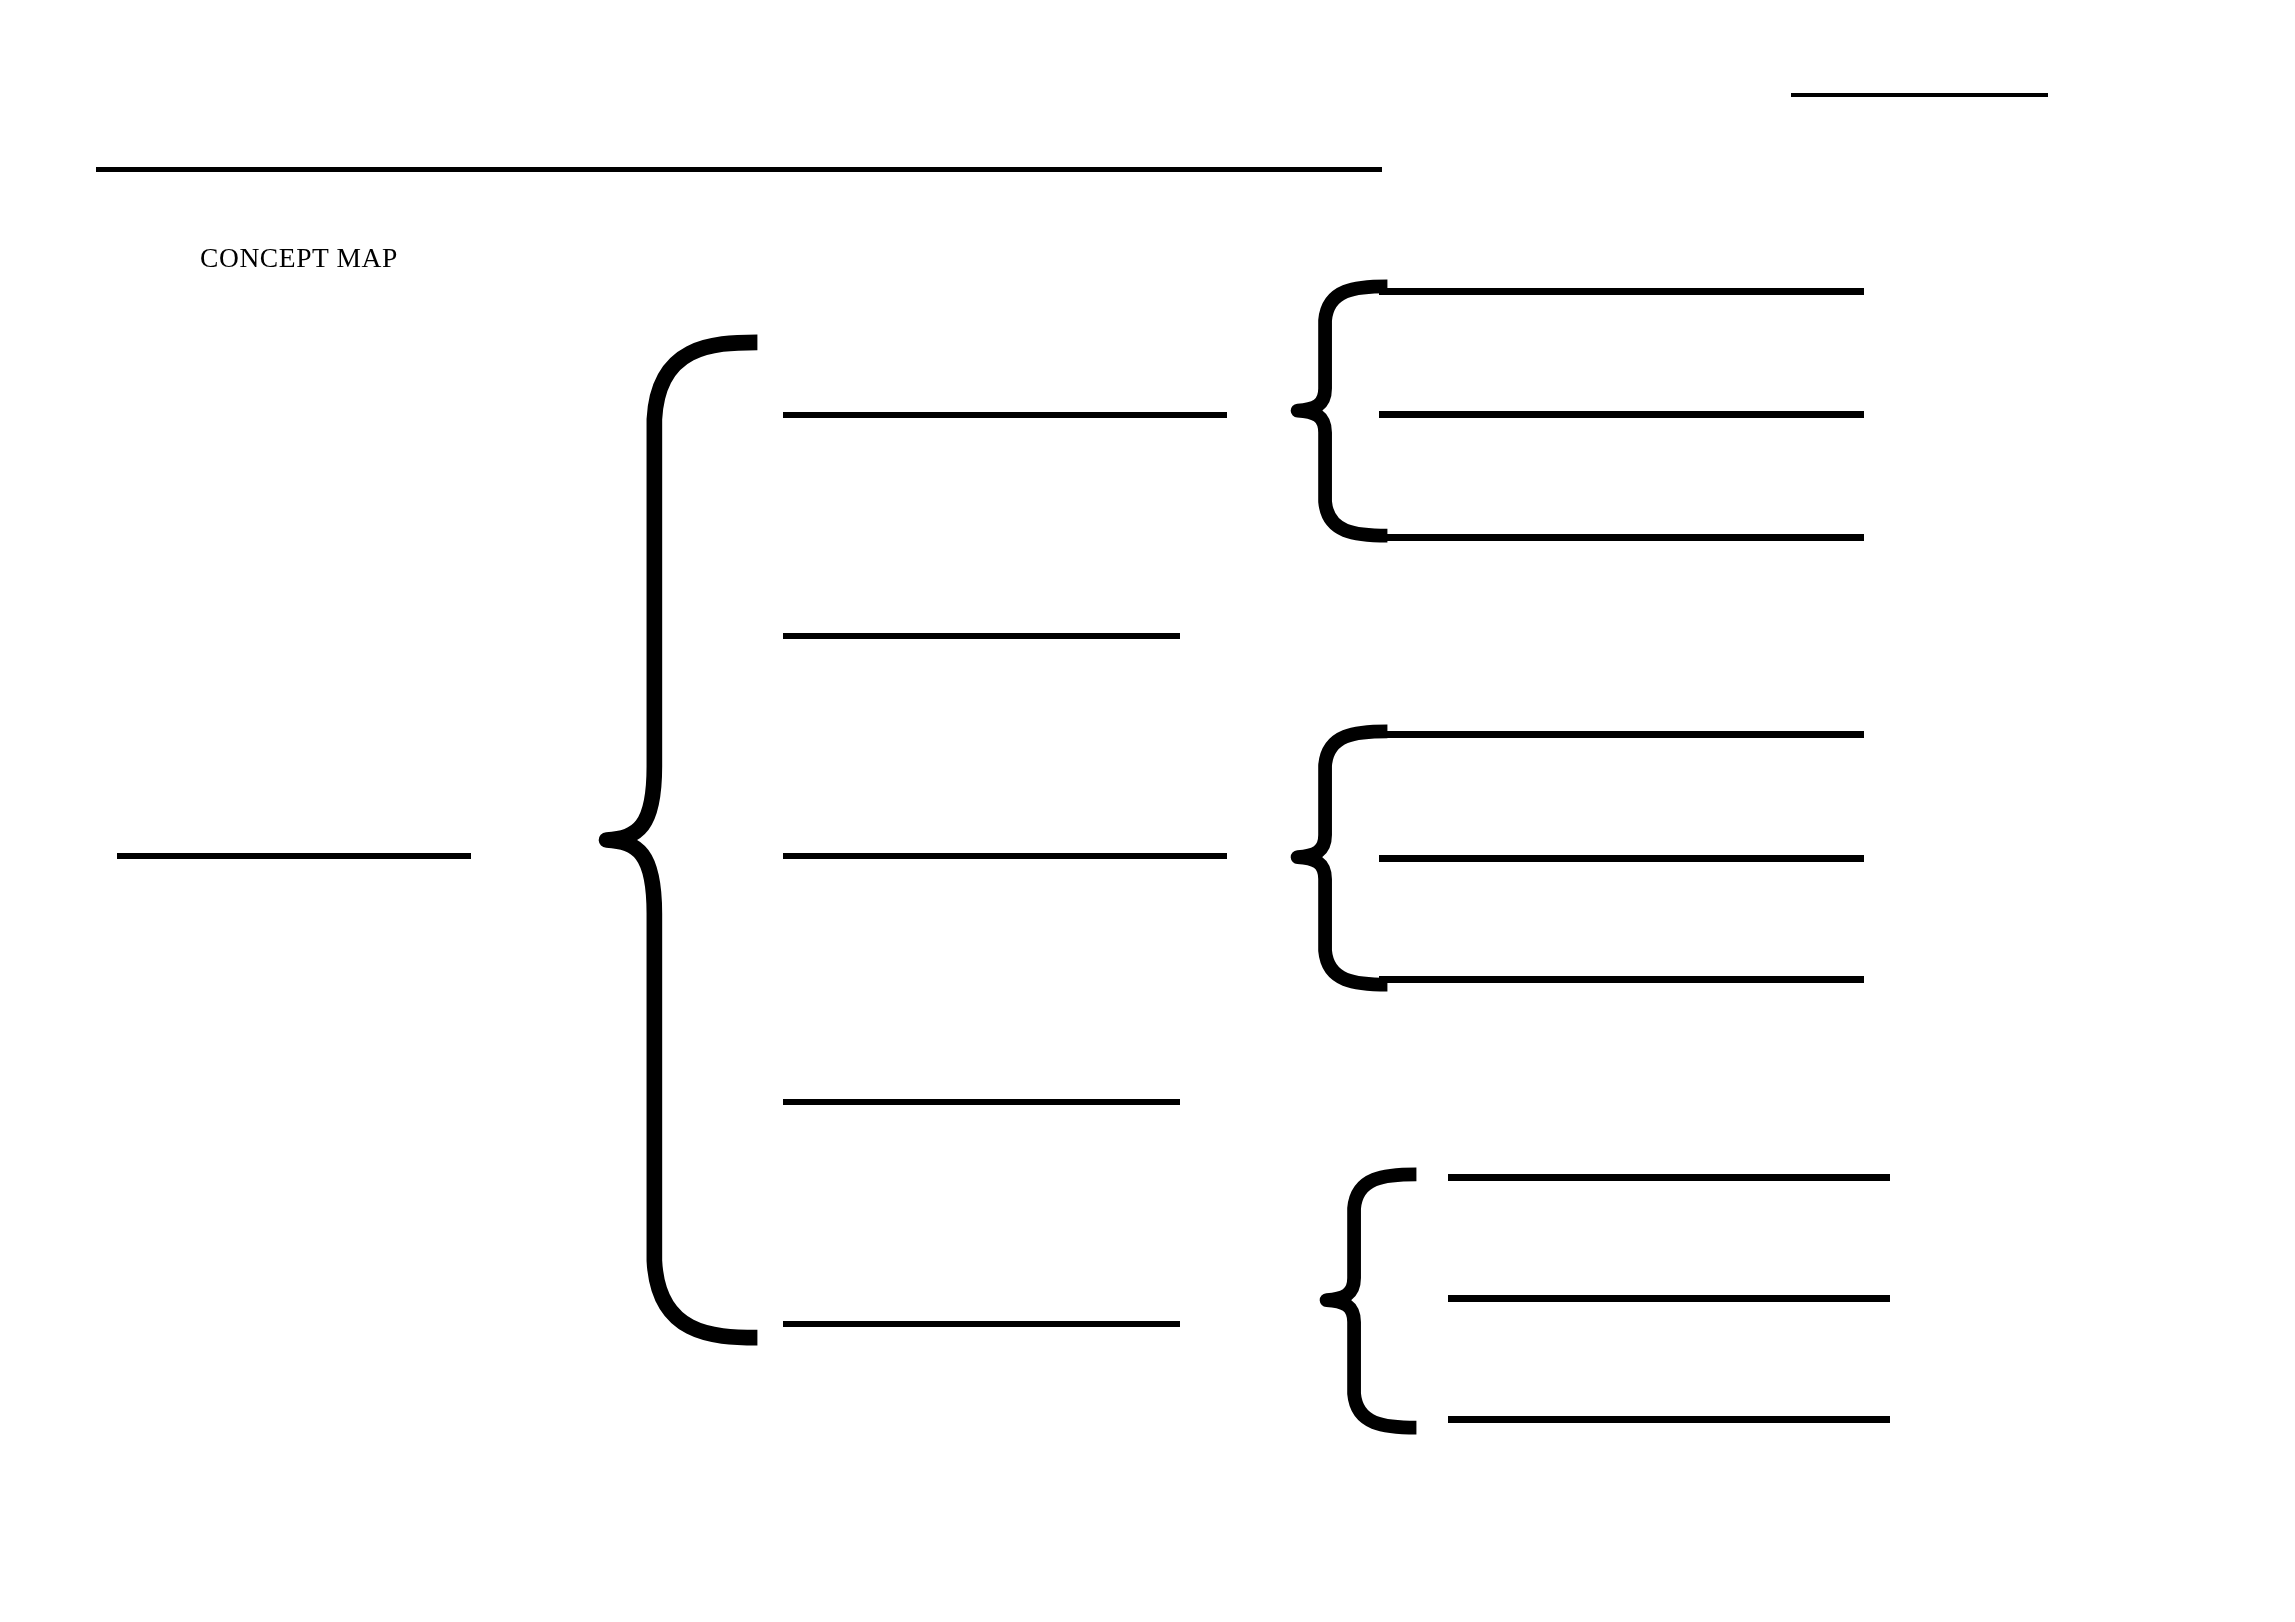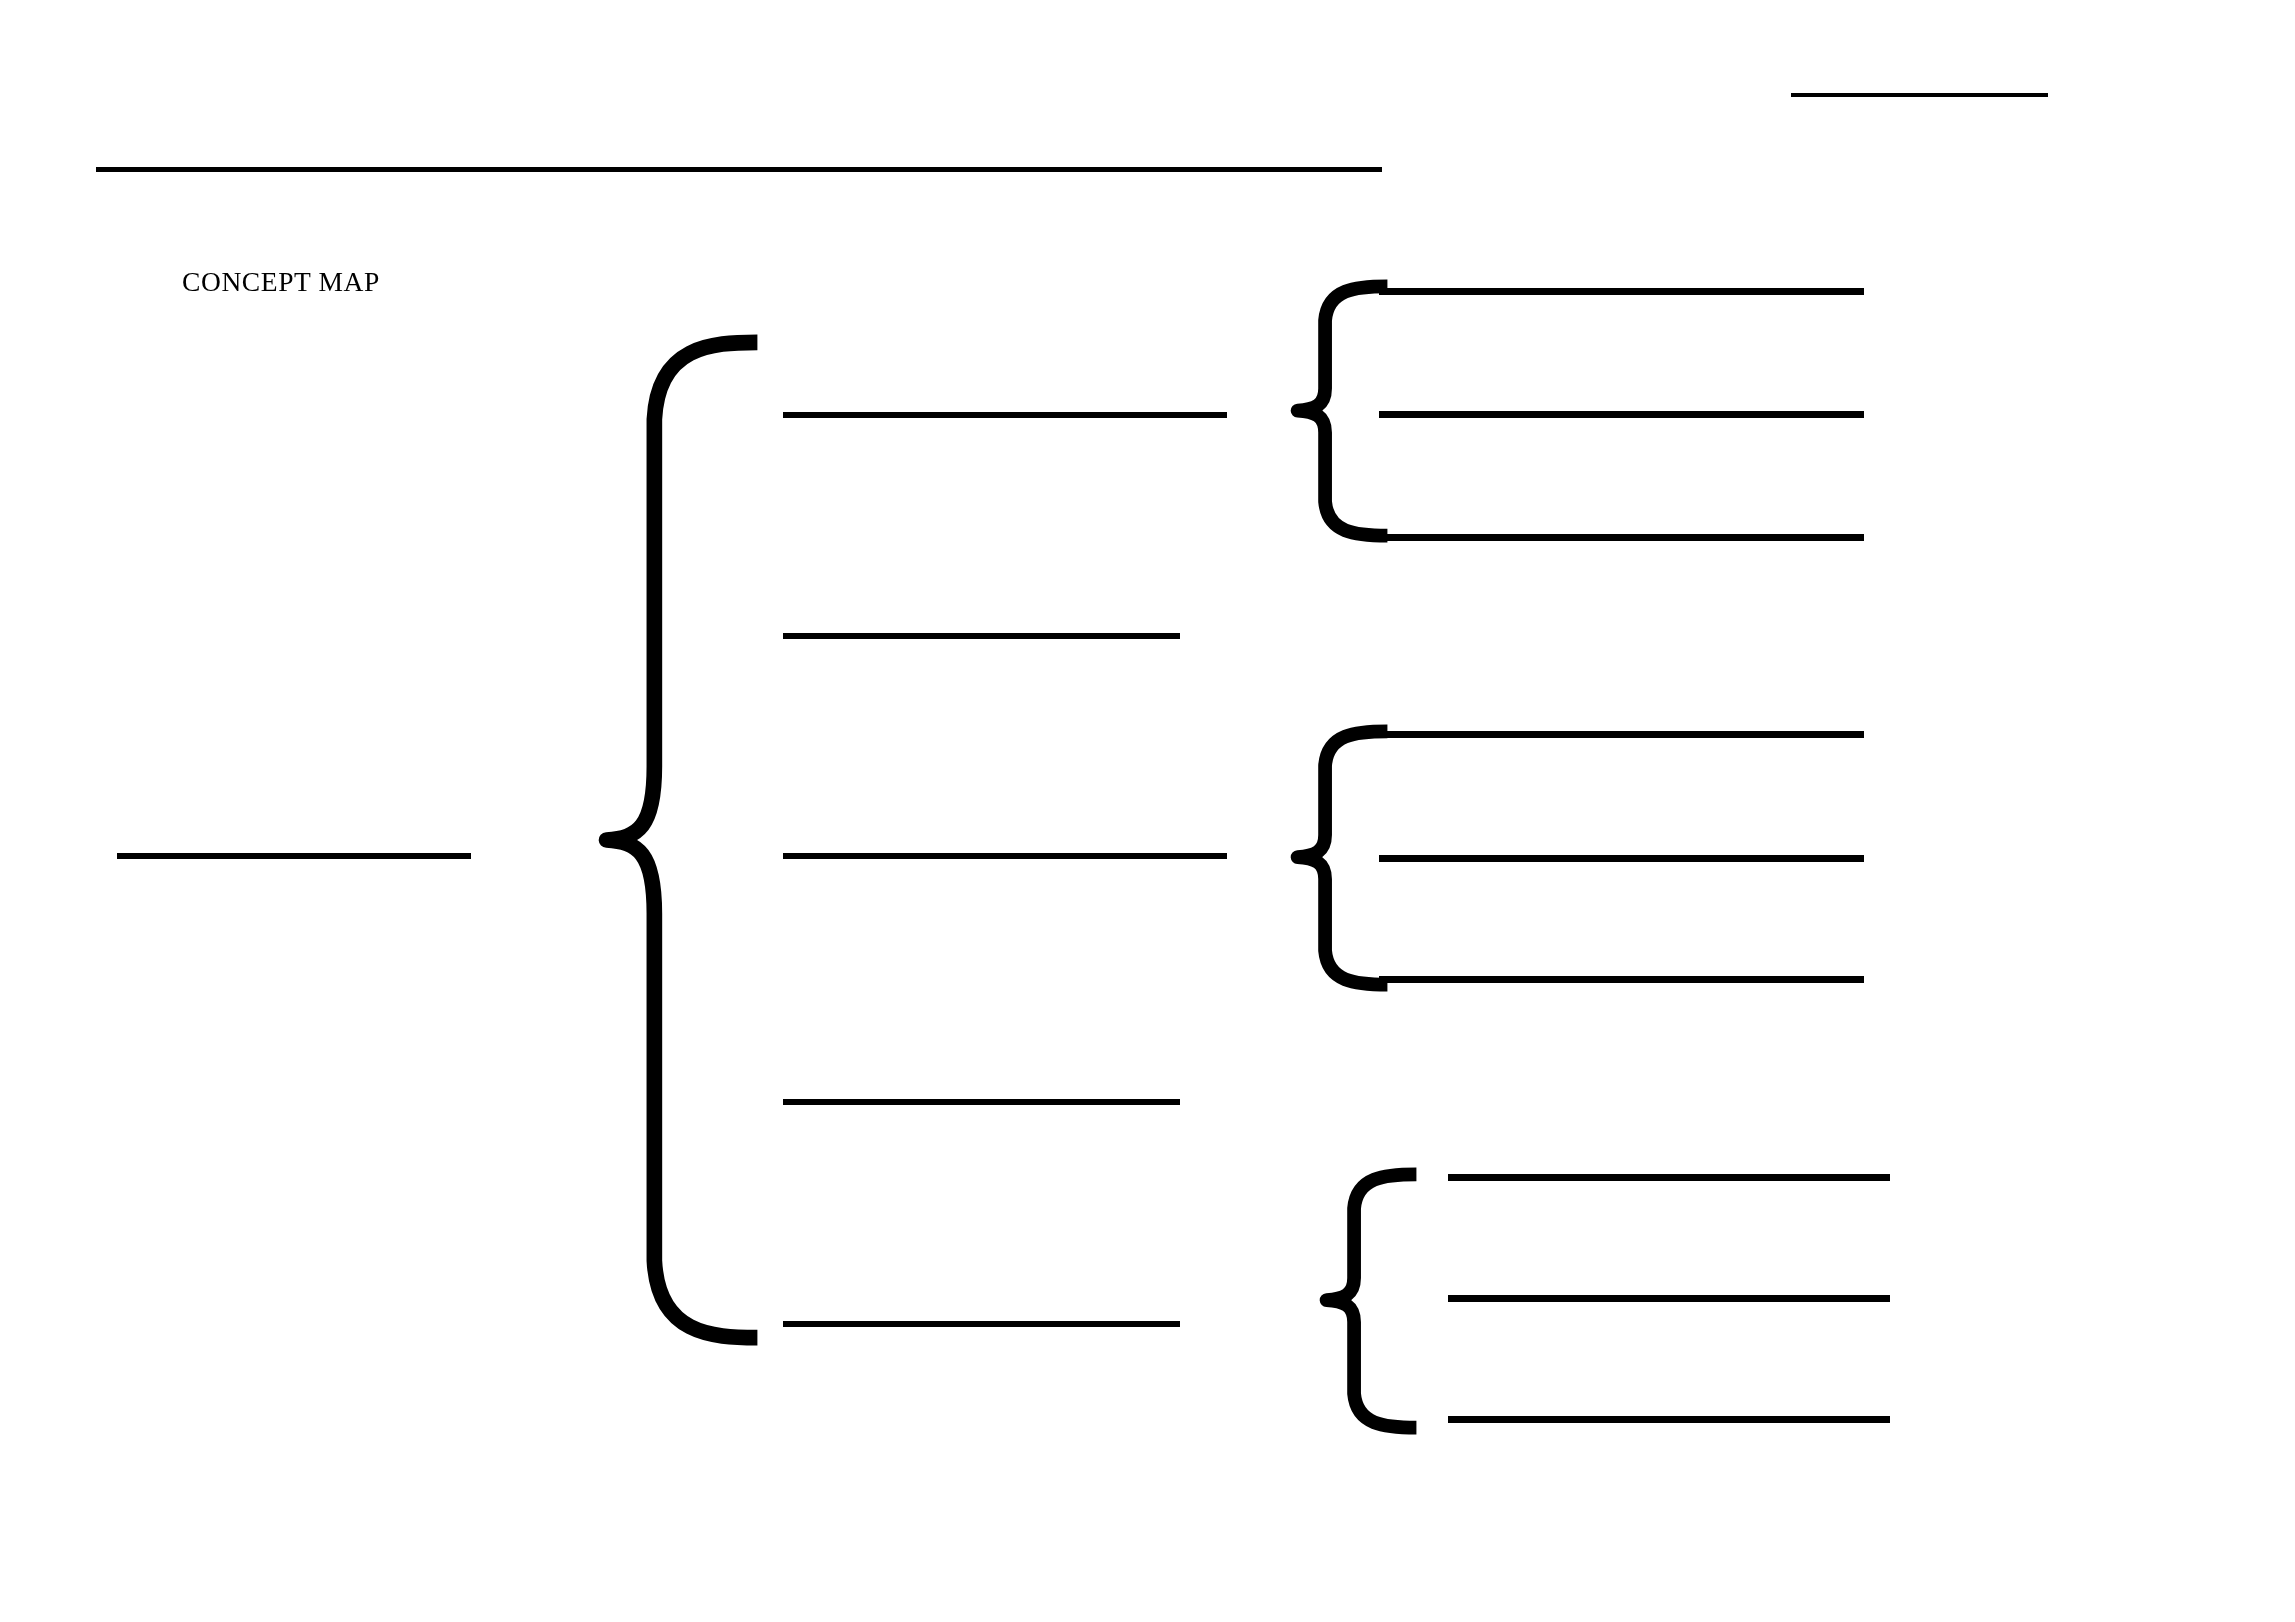--- a/index.html
+++ b/index.html
@@ -28,28 +28,27 @@
     height: 4.6px;
   }
   .corner-rule {
     left: 1791px;
     top: 93px;
     width: 257px;
     height: 3.7px;
   }
   .title {
     position: absolute;
-    left: 182px;
+    left: 200px;
     top: 242px;
     font-family: "Liberation Serif", serif;
     font-size: 27.5px;
     letter-spacing: 0.6px;
     color: #000000;
     white-space: nowrap;
-    margin-top: 24px;
   }
   .root-line {
     left: 117px;
     top: 853px;
     width: 354px;
     height: 6.4px;
   }
   .mid-line {
     left: 783px;
     width: 444px;

